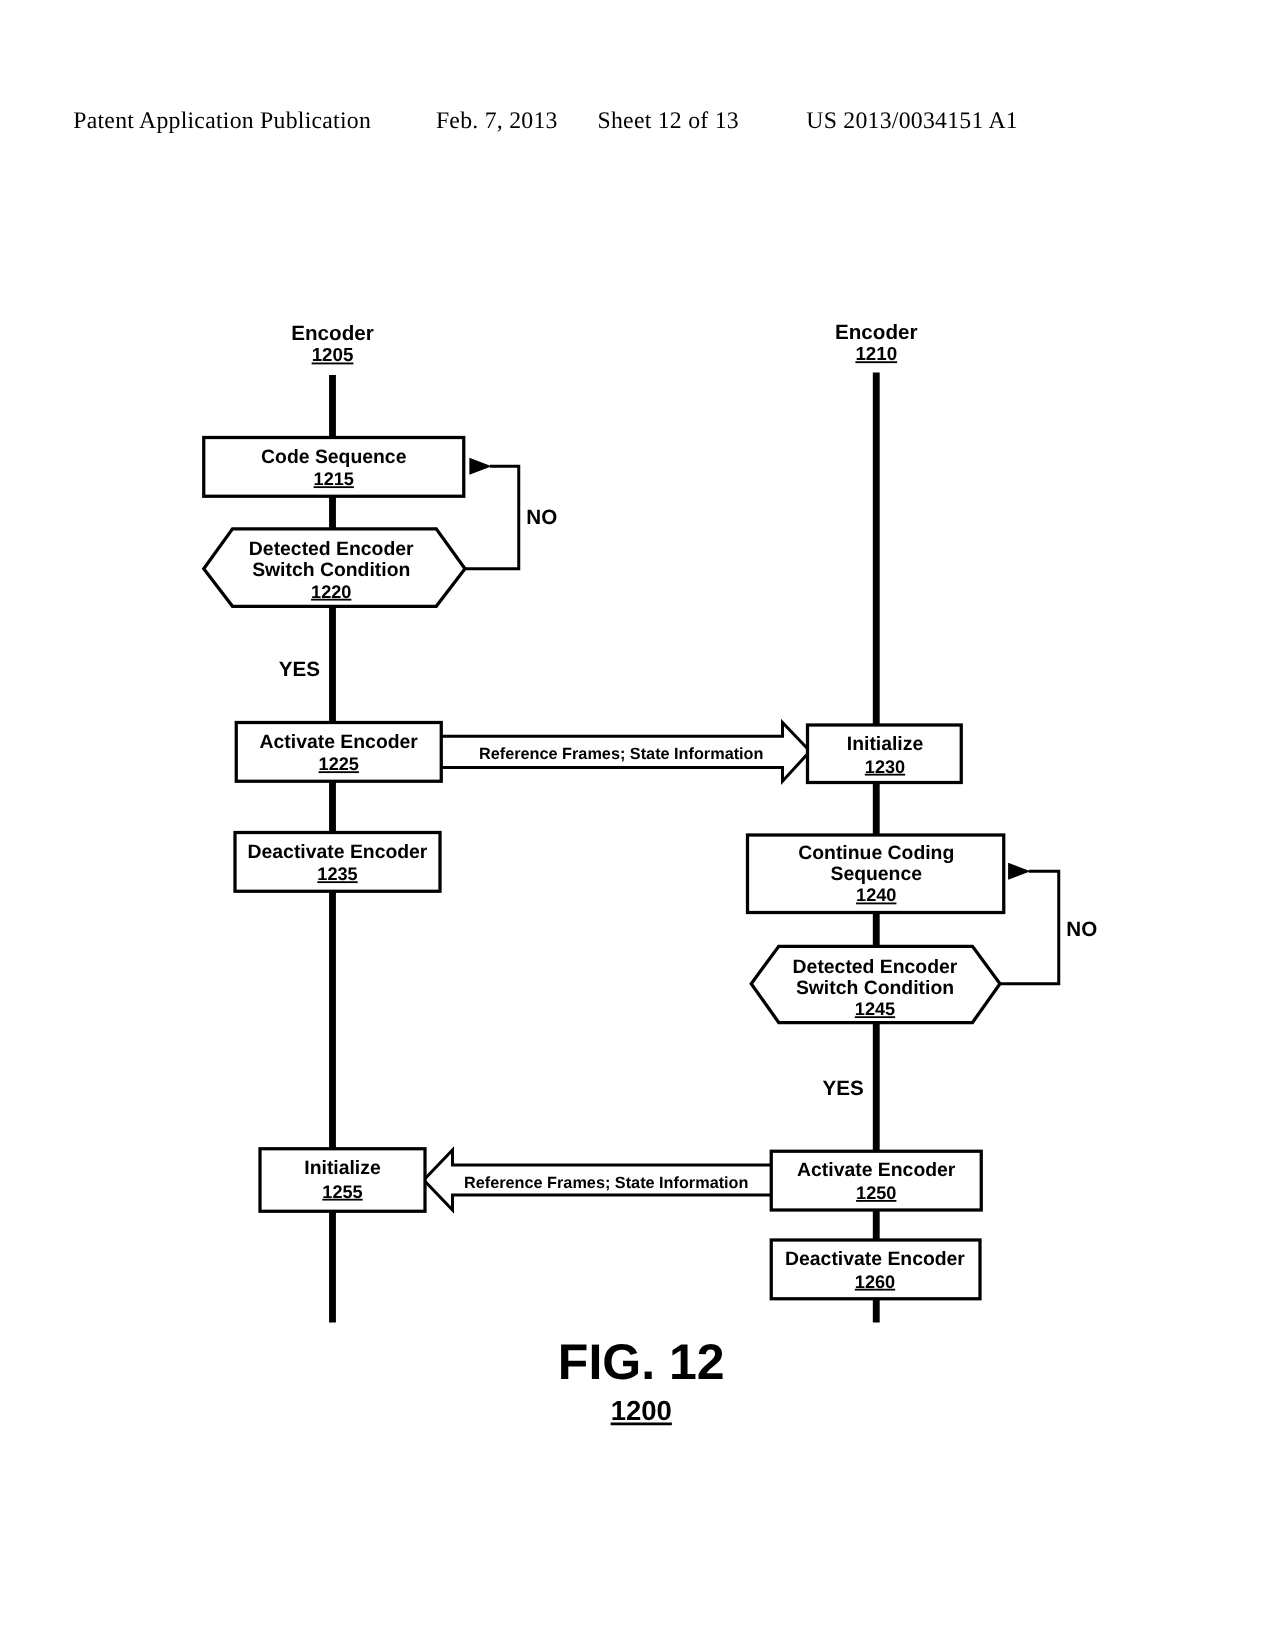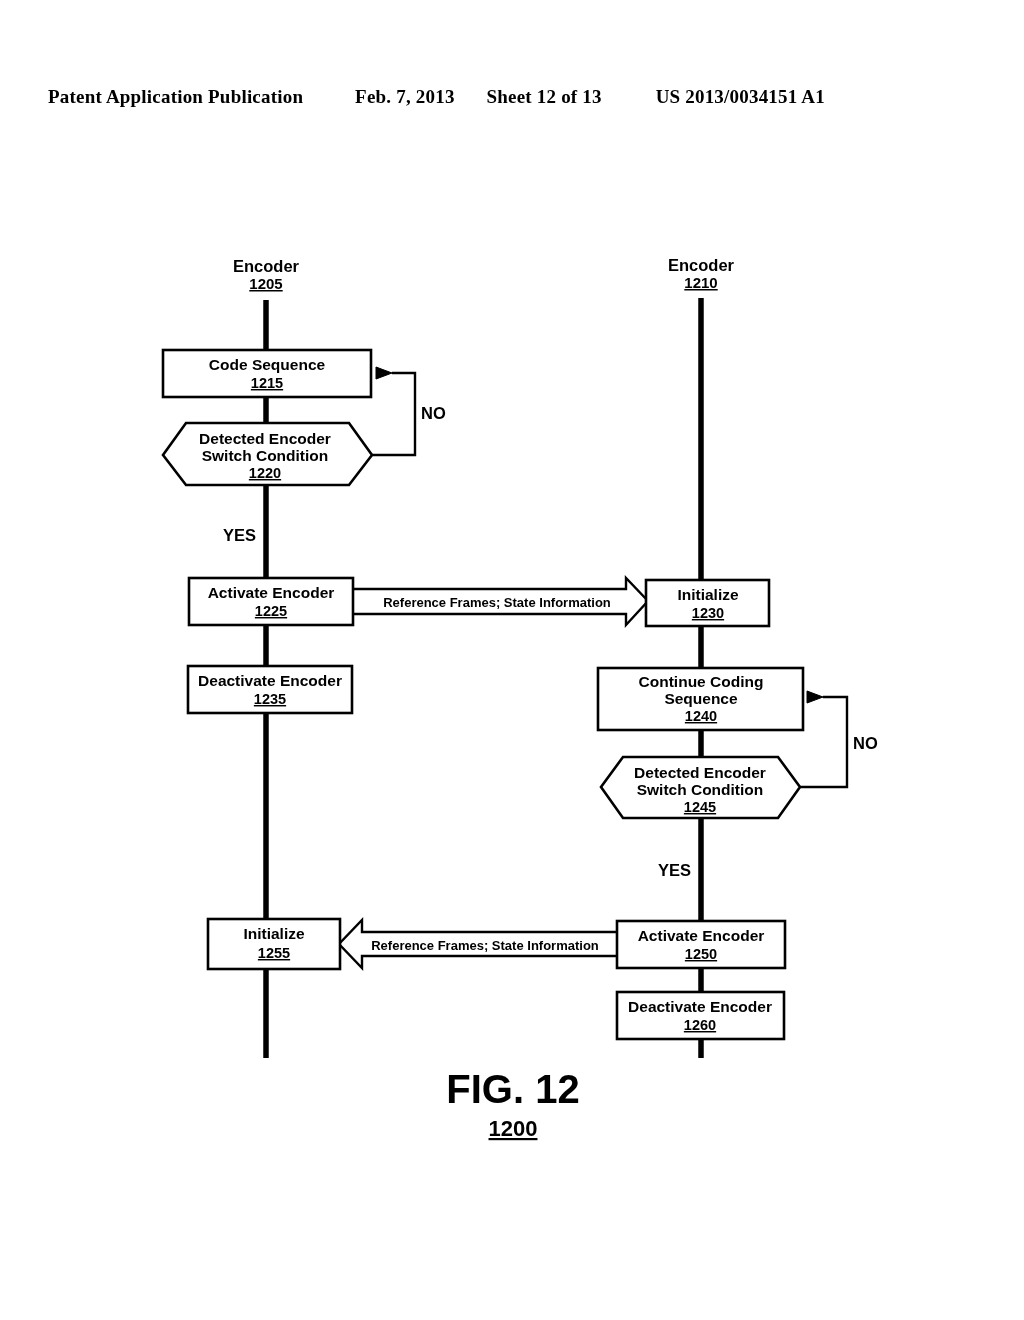--- a/index.html
+++ b/index.html
@@ -18,21 +18,21 @@
   }
 
   
   #patent-header {
     position: absolute;
     top: 86px;
     left: 0;
     width: 873px;
     text-align: center;
     font-family: "Liberation Serif", serif;
-    font-weight: bold;
+    font-weight: normal;
     font-size: 19px;
     letter-spacing: 0.2px;
     white-space: nowrap;
   }
   #patent-header .seg { display: inline-block; }
   #patent-header .gap-lg { display: inline-block; width: 42px; }
   #patent-header .gap-md { display: inline-block; width: 22px; }
   #patent-header .gap-xl { display: inline-block; width: 44px; }
 
   

